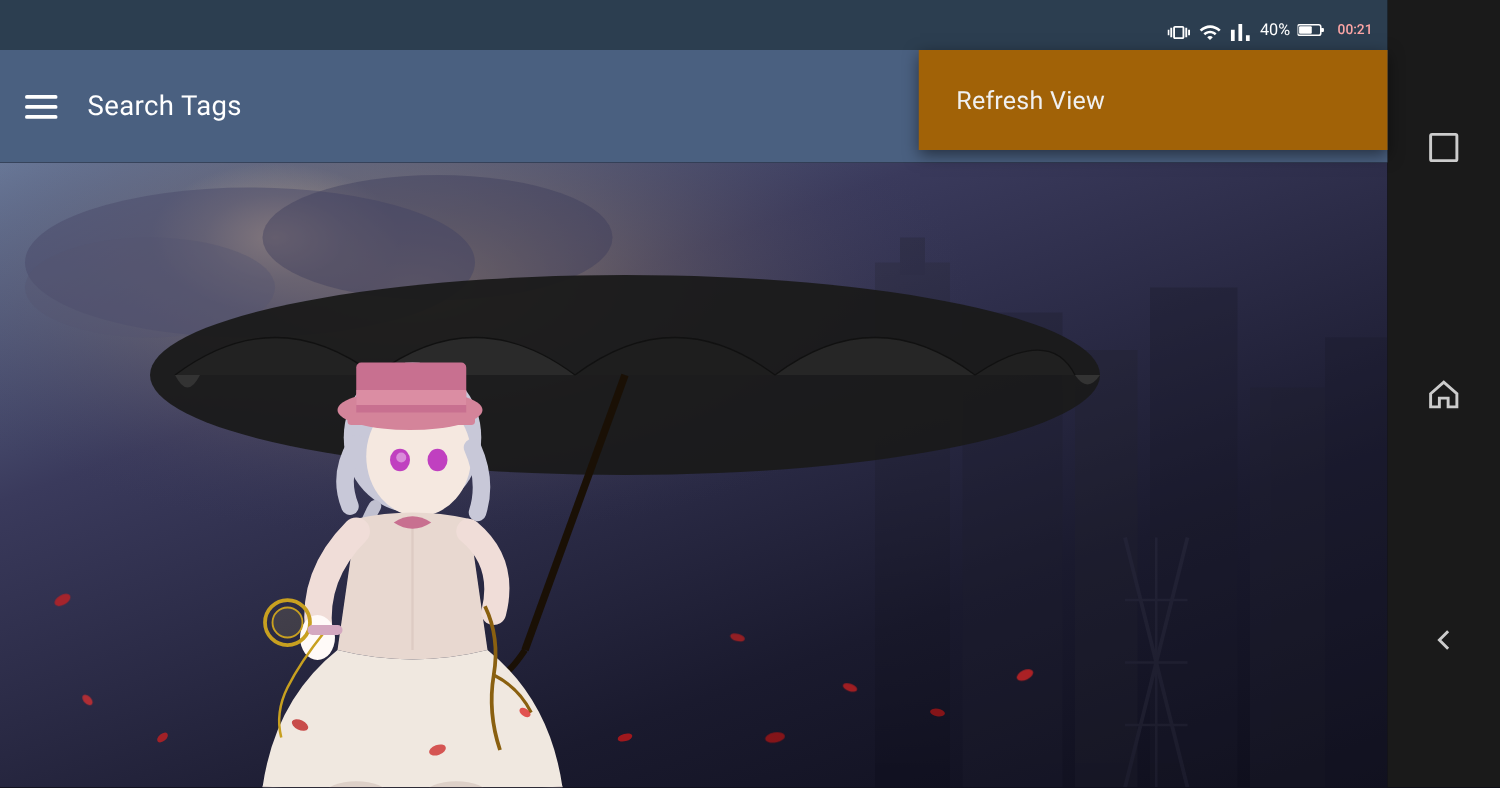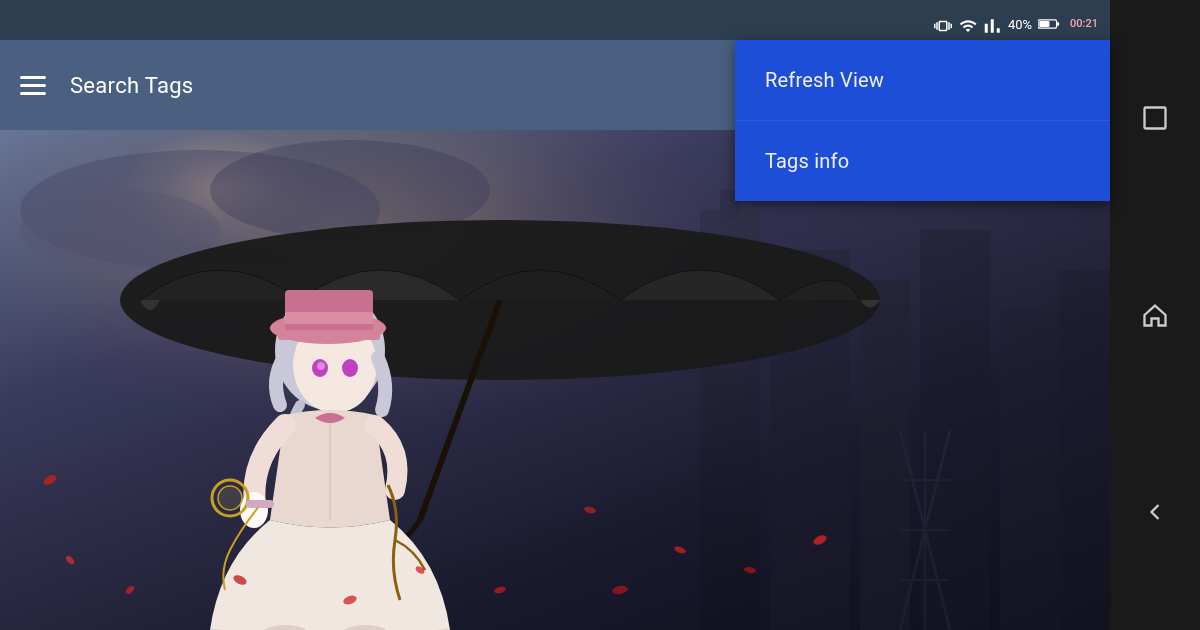--- a/index.html
+++ b/index.html
@@ -106,21 +106,21 @@
       width: 100%;
       height: 100%;
     }
 
     
     .dropdown-menu {
       position: absolute;
       top: 40px;
       right: 90px;
       width: 375px;
-      background: #1d4ed8;
+      background: #a16207;
       z-index: 200;
       box-shadow: 0 4px 12px rgba(0,0,0,0.5);
     }
     .dropdown-item {
       padding: 28px 30px;
       color: #f0f0f0;
       font-size: 20px;
       font-weight: 400;
       cursor: pointer;
       border-bottom: 1px solid rgba(255,255,255,0.08);
@@ -320,21 +320,20 @@
         <ellipse cx="130" cy="460" rx="5" ry="3" fill="#cc2020" transform="rotate(-40 130 460)"></ellipse>
         <ellipse cx="750" cy="440" rx="6" ry="3" fill="#aa1515" transform="rotate(10 750 440)"></ellipse>
         <ellipse cx="820" cy="410" rx="7" ry="4" fill="#dd2525" transform="rotate(-25 820 410)"></ellipse>
       </g>
     </svg>
   </div>
 </div>
 
 <div class="dropdown-menu">
   <div class="dropdown-item">Refresh View</div>
-  <div class="dropdown-item">Tags info</div>
 </div>
 
 <div class="nav-bar">
 
   <div class="nav-icon">
     <svg width="28" height="28" viewBox="0 0 24 24" fill="none" stroke="#ccc" stroke-width="2">
       <rect x="3" y="3" width="18" height="18" rx="1"></rect>
     </svg>
   </div>
 

